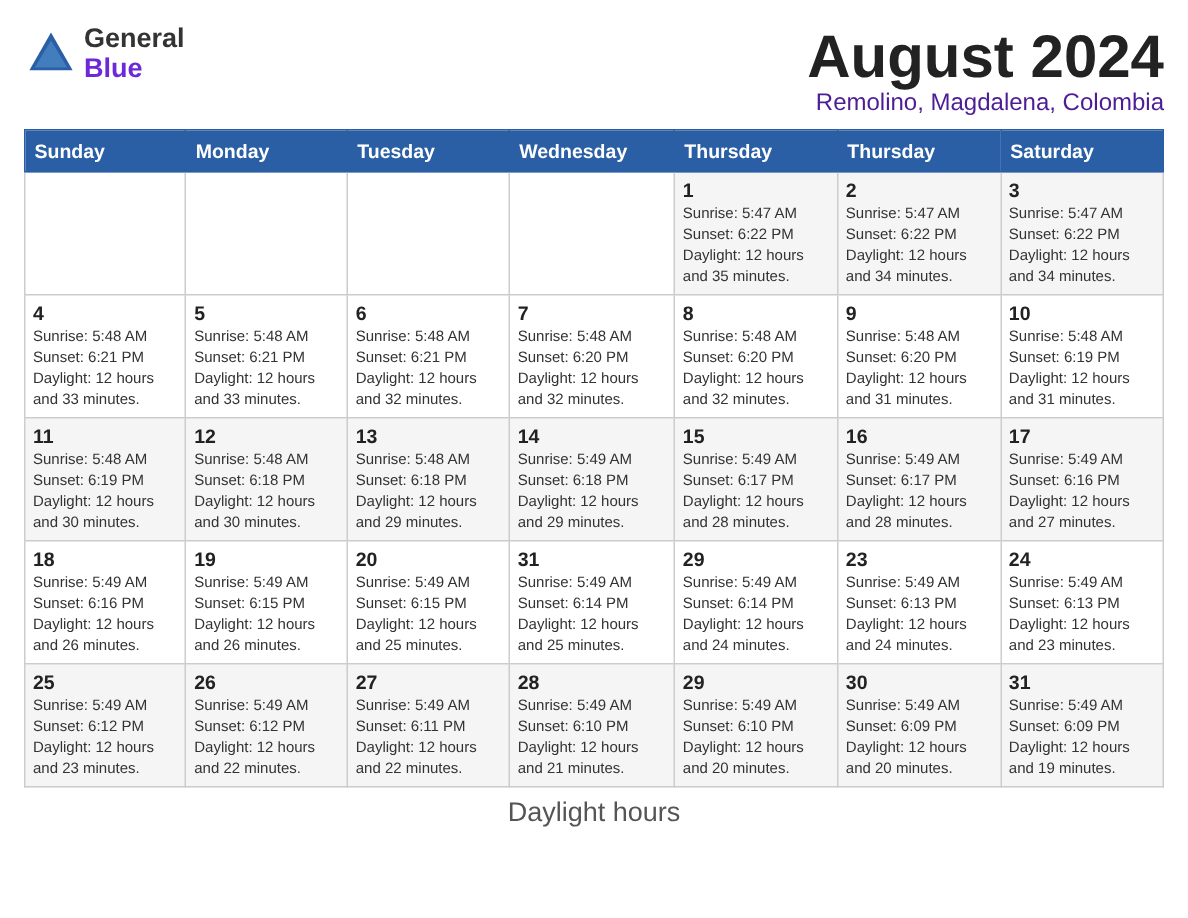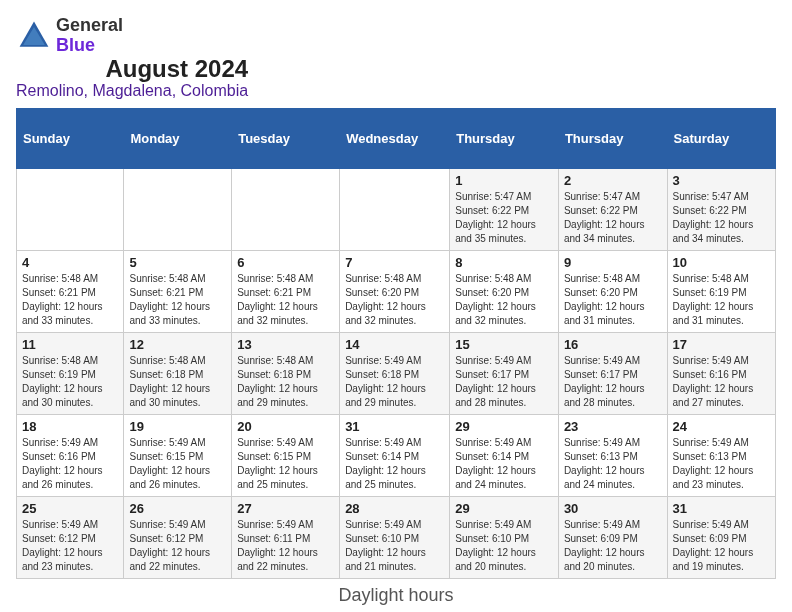--- a/index.html
+++ b/index.html
@@ -8,21 +8,20 @@
       background: #fff;
       width: 792px;
       min-height: 612px;
       padding: 16px;
     }
     .header {
       display: flex;
       justify-content: space-between;
       align-items: flex-start;
       margin-bottom: 8px;
-      flex-direction: column;
     }
     .logo {
       display: flex;
       align-items: center;
       gap: 4px;
     }
     .logo-text {
       font-size: 18px;
       font-weight: bold;
       line-height: 1.1;
@@ -30,39 +29,39 @@
     .logo-general { color: #333; }
     .logo-blue { color: #6d28d9; }
     .logo-icon {
       width: 36px;
       height: 36px;
     }
     .title-block {
       text-align: right;
     }
     .month-year {
-      font-size: 24px;
+      font-size: 40px;
       font-weight: bold;
       color: #222;
       line-height: 1.1;
     }
     .location {
       font-size: 16px;
       color: #4c1d95;
     }
     table {
       width: 100%;
       border-collapse: collapse;
       font-size: 11px;
     }
     thead th {
       background-color: #2a5fa5;
       color: #fff;
       text-align: left;
-      padding: 22px 6px;
+      padding: 6px 6px;
       font-size: 13px;
       font-weight: bold;
       border: 1px solid #2a5fa5;
     }
     tbody td {
       border: 1px solid #ccc;
       vertical-align: top;
       padding: 4px 5px;
       width: 113px;
       height: 80px;

